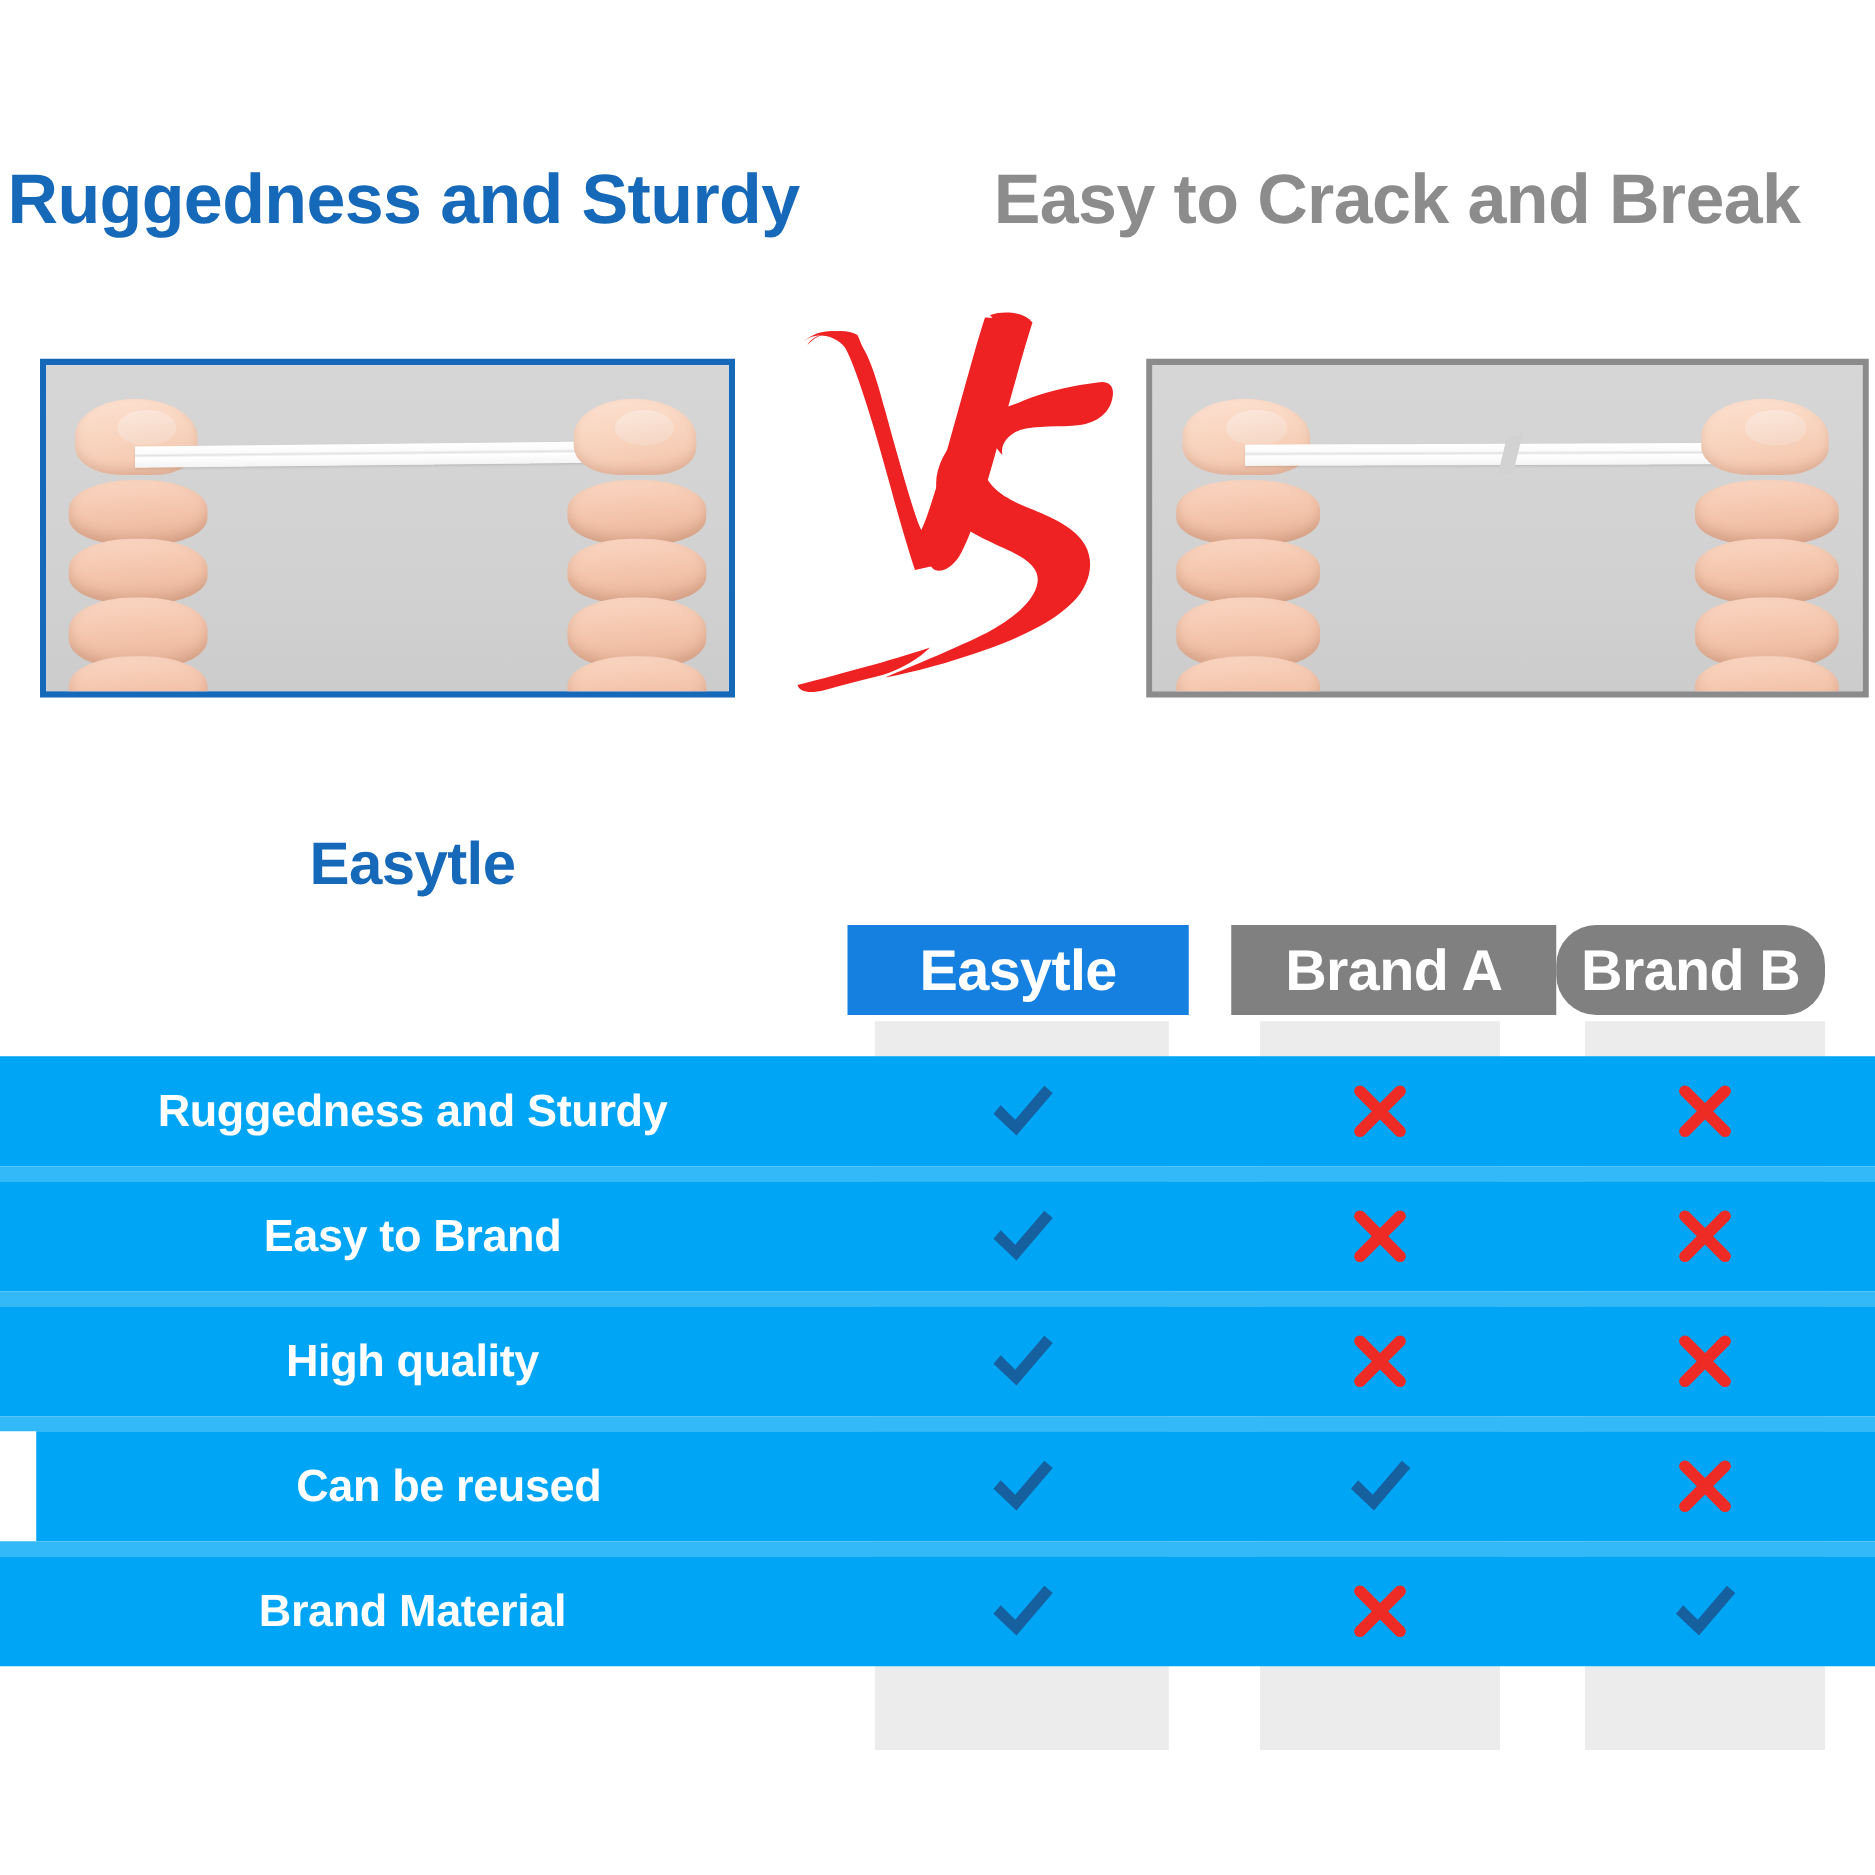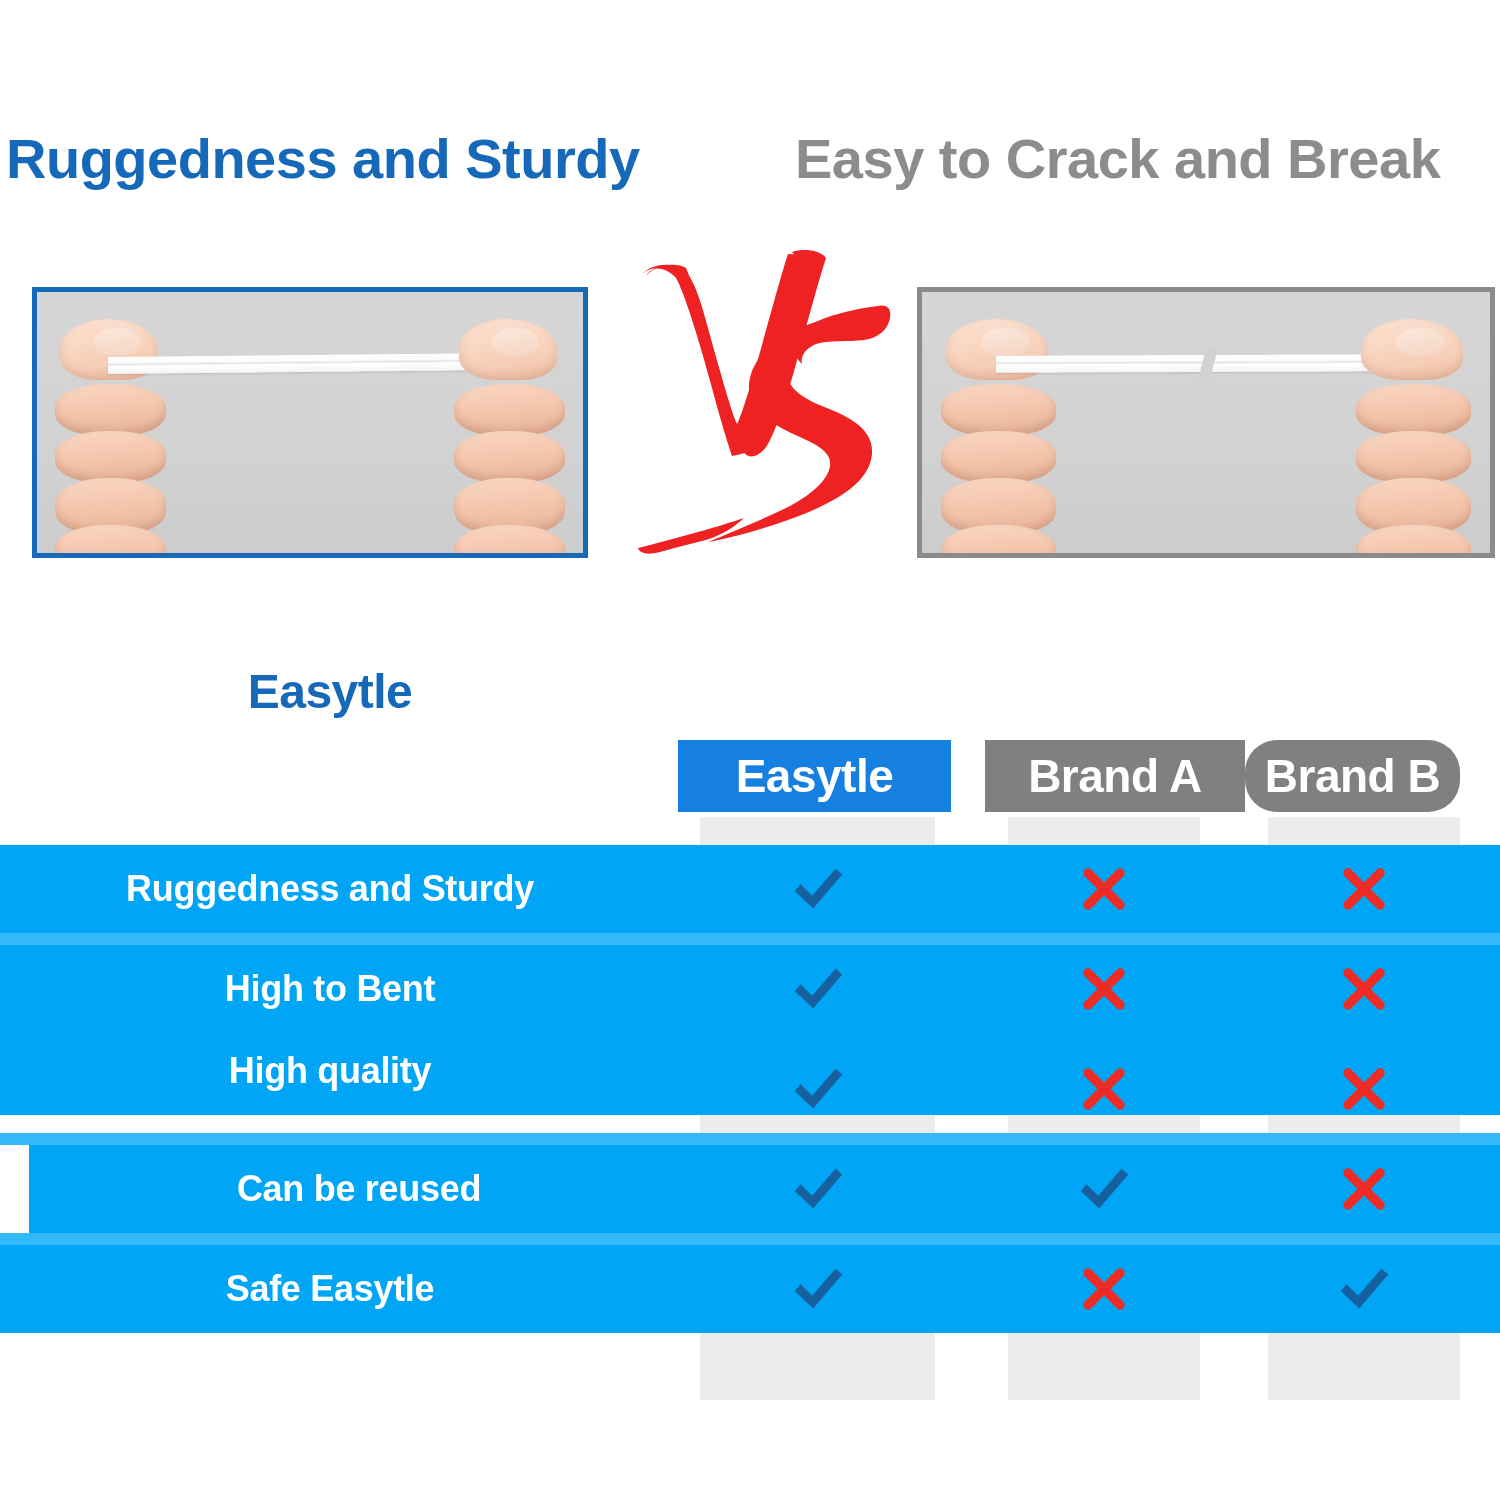--- a/index.html
+++ b/index.html
@@ -251,21 +251,21 @@
         </div>
         <div class="mark m-brandb" style="top: 110px;">
           <svg viewBox="0 0 64 64" width="54" height="54" aria-hidden="true">
             <g stroke="#ee2b25" stroke-width="11" stroke-linecap="round">
               <line x1="13" y1="13" x2="51" y2="51"></line>
               <line x1="51" y1="13" x2="13" y2="51"></line>
             </g>
           </svg>
         </div>
         <div class="row" style="top: 210px;">
-          <div class="rowlabel">High to Bent</div>
+          <div class="rowlabel">Easy to Brand</div>
         </div>
         <div class="rowgap" style="top: 298px;"></div>
         <div class="mark m-easytle" style="top: 210px;">
           <svg viewBox="0 0 64 64" width="62" height="62" aria-hidden="true">
             <path d="M8 34 L14 27 L26 39 L50 11 L57 17 L27 52 Z" fill="#17609f"></path>
           </svg>
         </div>
         <div class="mark m-branda" style="top: 210px;">
           <svg viewBox="0 0 64 64" width="54" height="54" aria-hidden="true">
             <g stroke="#ee2b25" stroke-width="11" stroke-linecap="round">
@@ -275,21 +275,21 @@
           </svg>
         </div>
         <div class="mark m-brandb" style="top: 210px;">
           <svg viewBox="0 0 64 64" width="54" height="54" aria-hidden="true">
             <g stroke="#ee2b25" stroke-width="11" stroke-linecap="round">
               <line x1="13" y1="13" x2="51" y2="51"></line>
               <line x1="51" y1="13" x2="13" y2="51"></line>
             </g>
           </svg>
         </div>
-        <div class="row" style="top: 292px;">
+        <div class="row" style="top: 310px;">
           <div class="rowlabel">High quality</div>
         </div>
         <div class="rowgap" style="top: 398px;"></div>
         <div class="mark m-easytle" style="top: 310px;">
           <svg viewBox="0 0 64 64" width="62" height="62" aria-hidden="true">
             <path d="M8 34 L14 27 L26 39 L50 11 L57 17 L27 52 Z" fill="#17609f"></path>
           </svg>
         </div>
         <div class="mark m-branda" style="top: 310px;">
           <svg viewBox="0 0 64 64" width="54" height="54" aria-hidden="true">
@@ -323,21 +323,21 @@
         </div>
         <div class="mark m-brandb" style="top: 410px;">
           <svg viewBox="0 0 64 64" width="54" height="54" aria-hidden="true">
             <g stroke="#ee2b25" stroke-width="11" stroke-linecap="round">
               <line x1="13" y1="13" x2="51" y2="51"></line>
               <line x1="51" y1="13" x2="13" y2="51"></line>
             </g>
           </svg>
         </div>
         <div class="row" style="top: 510px;">
-          <div class="rowlabel">Safe Easytle</div>
+          <div class="rowlabel">Brand Material</div>
         </div>
         <div class="mark m-easytle" style="top: 510px;">
           <svg viewBox="0 0 64 64" width="62" height="62" aria-hidden="true">
             <path d="M8 34 L14 27 L26 39 L50 11 L57 17 L27 52 Z" fill="#17609f"></path>
           </svg>
         </div>
         <div class="mark m-branda" style="top: 510px;">
           <svg viewBox="0 0 64 64" width="54" height="54" aria-hidden="true">
             <g stroke="#ee2b25" stroke-width="11" stroke-linecap="round">
               <line x1="13" y1="13" x2="51" y2="51"></line>

